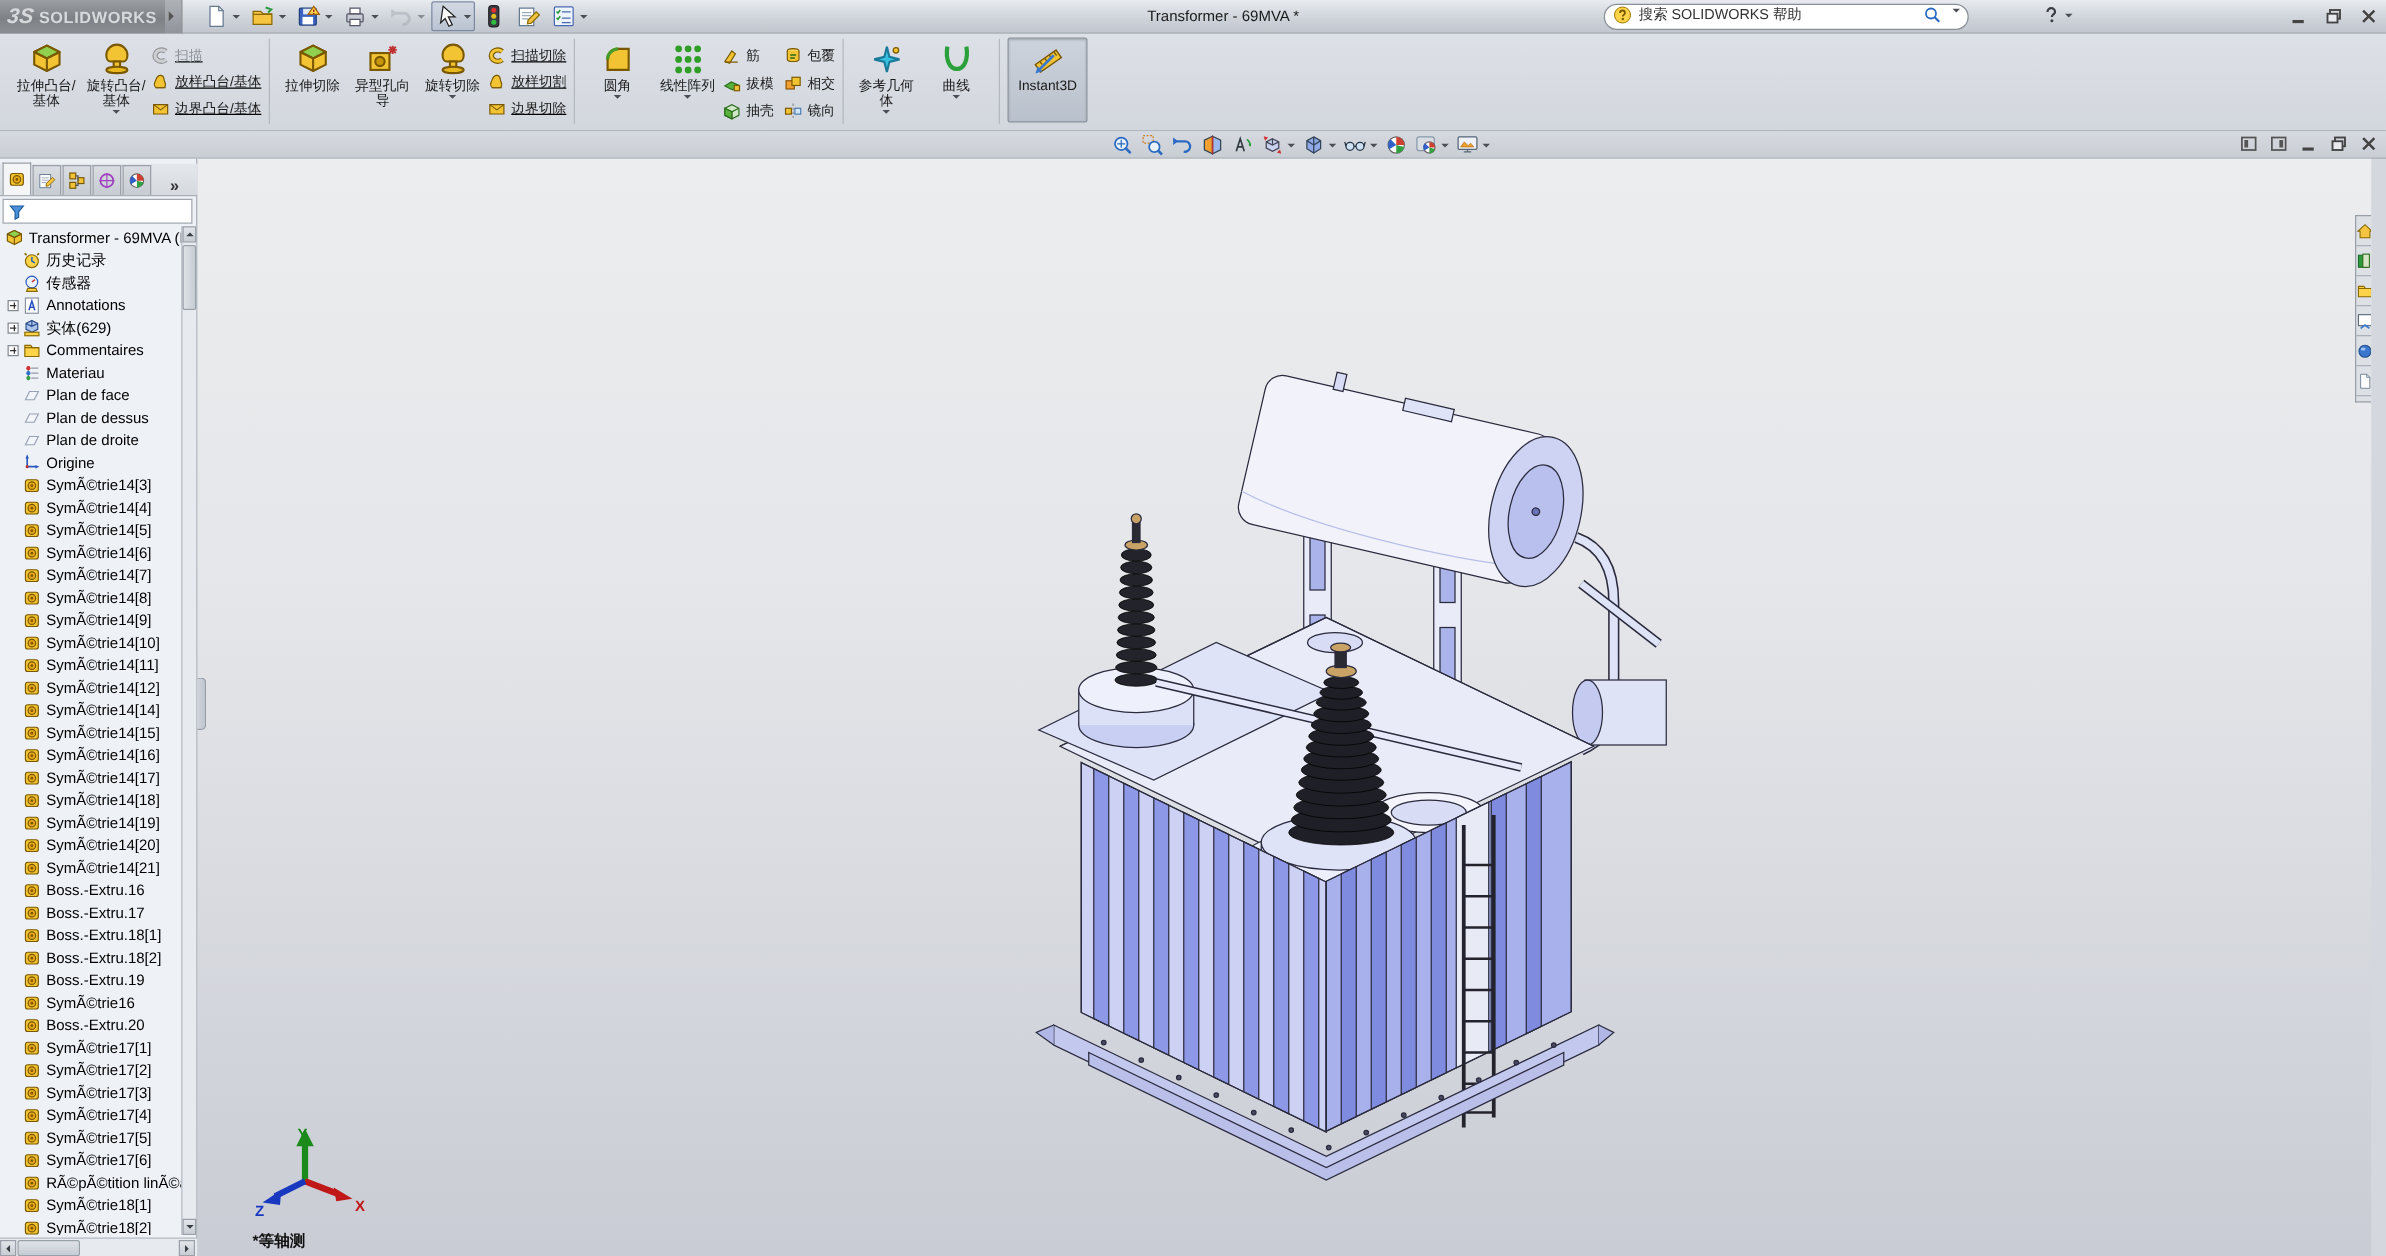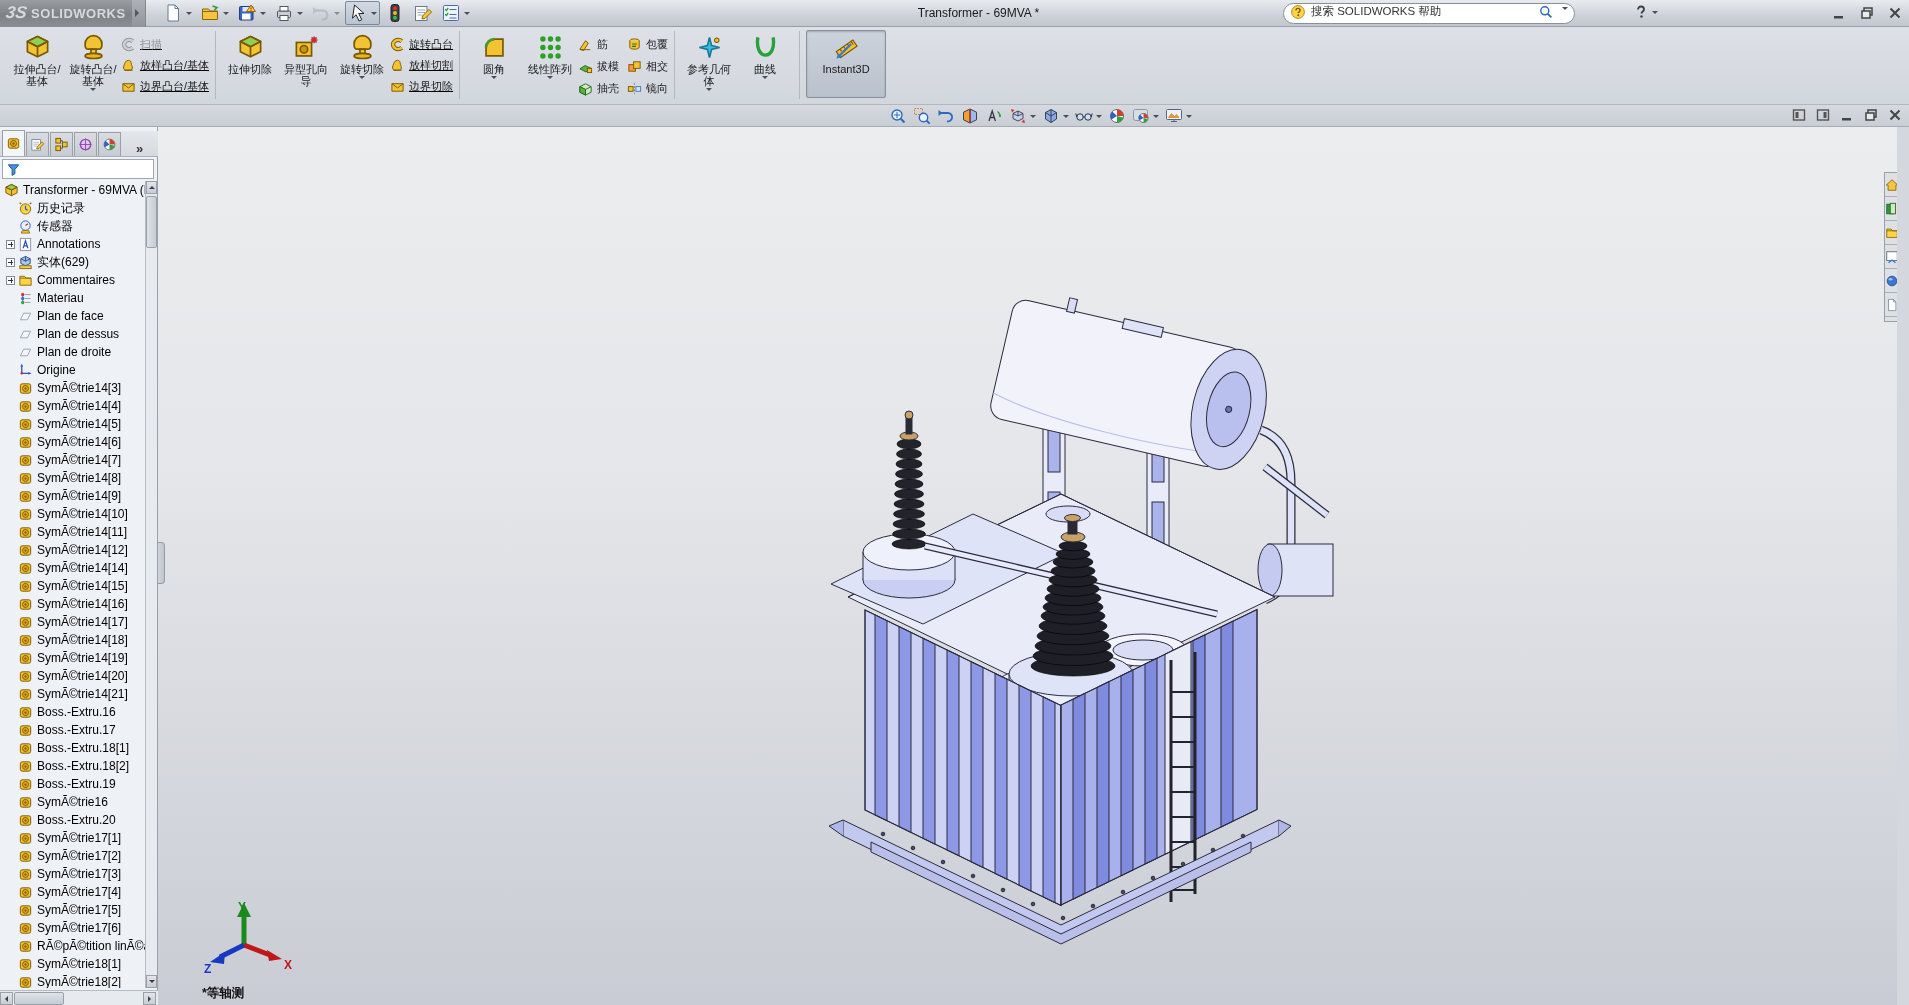--- a/index.html
+++ b/index.html
@@ -25,21 +25,21 @@
 .helpbtn{position:absolute;left:1633px;top:4px;display:flex;align-items:center;}
 .winctl{position:absolute;right:4px;top:5px;display:flex;gap:8px;}
 .wbtn{width:20px;height:15px;display:flex;align-items:center;justify-content:center;}
 
 
 .ribbon{position:absolute;left:0;top:27px;width:100%;height:78px;background:linear-gradient(#dde1e7,#d2d6dd);border-bottom:1px solid #b2b7bf;display:flex;align-items:flex-start;padding:2px 0 0 6px;}
 .rgroup{display:flex;align-items:flex-start;height:74px;padding:1px 3px;}
 .rsep{width:1px;background:#b4b9c1;height:68px;margin:2px 3px 0;}
 .bigbtn{width:56px;min-width:46px;display:flex;flex-direction:column;align-items:center;text-align:center;padding-top:3px;font-size:11px;line-height:12px;color:#1a1a1a;border:1px solid transparent;border-radius:2px;}
 .bigbtn .blbl{margin-top:2px;}
-.bigbtn.pressed{background:linear-gradient(#cdd3dc,#b9c1cc);border:1px solid #8a919c;box-shadow:inset 0 1px 2px rgba(0,0,0,.2);width:80px;height:68px;justify-content:flex-start;}
+.bigbtn.pressed{background:linear-gradient(#cdd3dc,#b9c1cc);border:1px solid #8a919c;box-shadow:inset 0 1px 2px rgba(0,0,0,.2);width:64px;height:68px;justify-content:flex-start;}
 .smallcol{display:flex;flex-direction:column;justify-content:space-between;height:66px;padding-top:4px;text-decoration:underline;}
 .smallgrid{display:grid;grid-template-rows:repeat(3,22px);grid-auto-flow:column;column-gap:8px;padding-top:4px;}
 .smallbtn{display:flex;align-items:center;gap:4px;font-size:11px;height:20px;white-space:nowrap;color:#1a1a1a;}
 .smallbtn.disabled{color:#8d9299;}
 .smallbtn.disabled svg{filter:grayscale(1);opacity:.55;}
 
 
 .tabrow{position:absolute;left:0;top:105px;width:100%;height:22px;background:linear-gradient(#d6dae0,#c9cdd4);border-bottom:1px solid #a6acb4;}
 .tabstrip{position:absolute;left:2px;top:1px;display:flex;gap:2px;height:21px;}
 .rtab{height:21px;padding:0 13px;font-size:11.5px;display:flex;align-items:center;background:linear-gradient(#d3d7dd,#c2c7ce);border:1px solid #979da6;border-bottom:none;color:#222;}
@@ -547,21 +547,21 @@
             <use href="#i-rev"></use>
           </svg>
           <span class="blbl">旋转切除</span>
           <span class="bigdd"></span>
         </div>
         <div class="smallcol">
           <div class="smallbtn">
             <svg class="ic15">
               <use href="#i-sweep"></use>
             </svg>
-            <span>旋转凸台</span>
+            <span>扫描切除</span>
           </div>
           <div class="smallbtn">
             <svg class="ic15">
               <use href="#i-loft"></use>
             </svg>
             <span>放样切割</span>
           </div>
           <div class="smallbtn">
             <svg class="ic15">
               <use href="#i-bound"></use>

